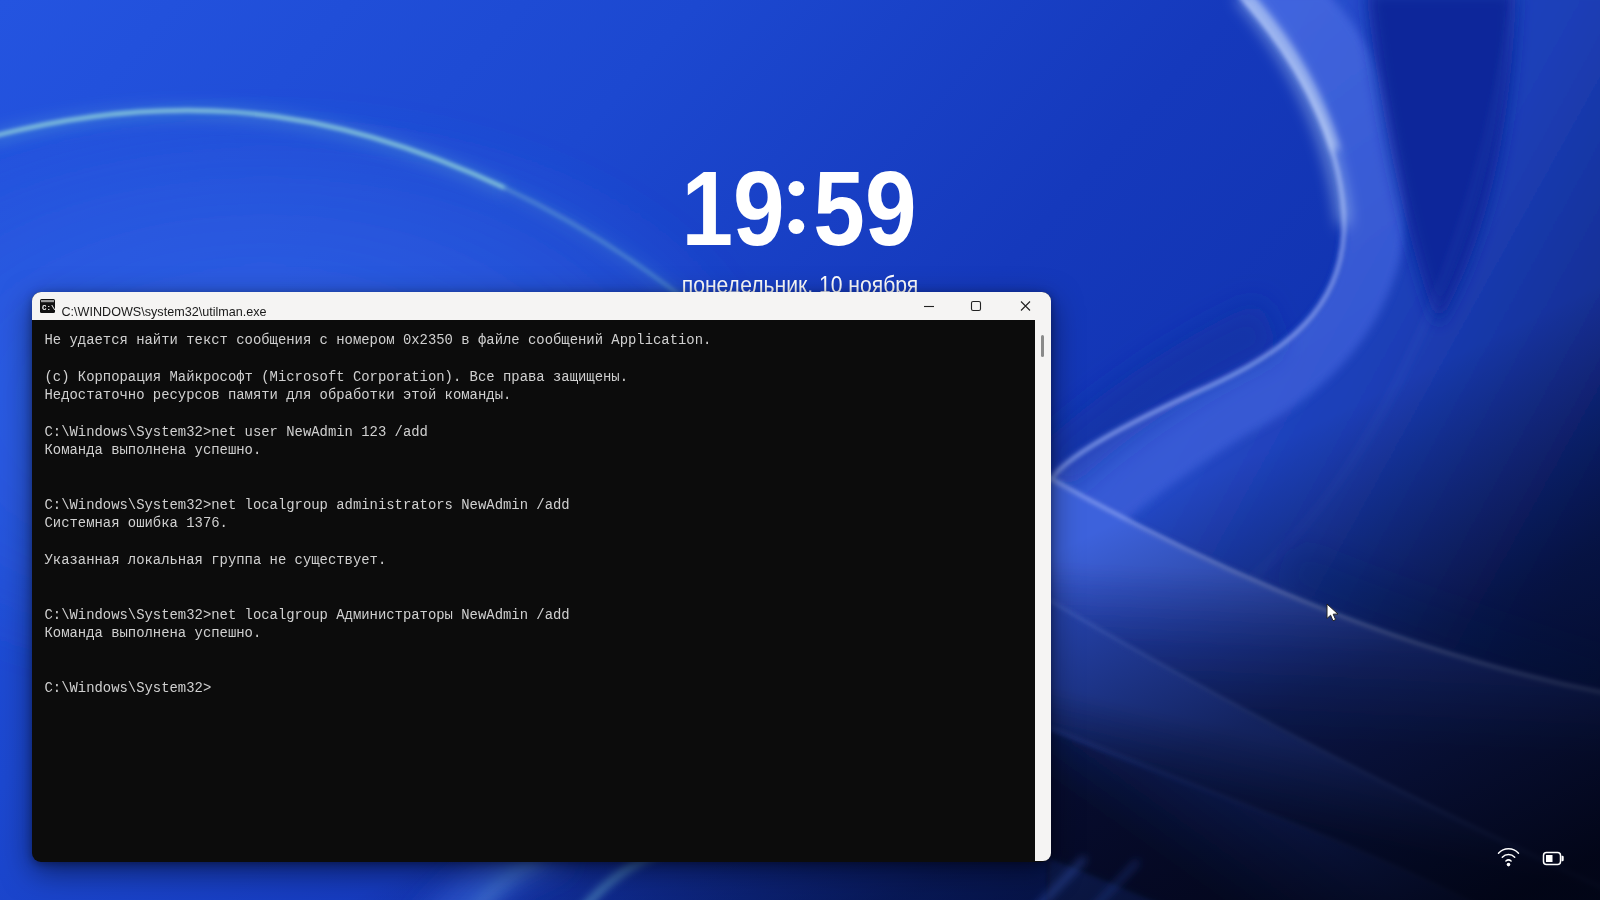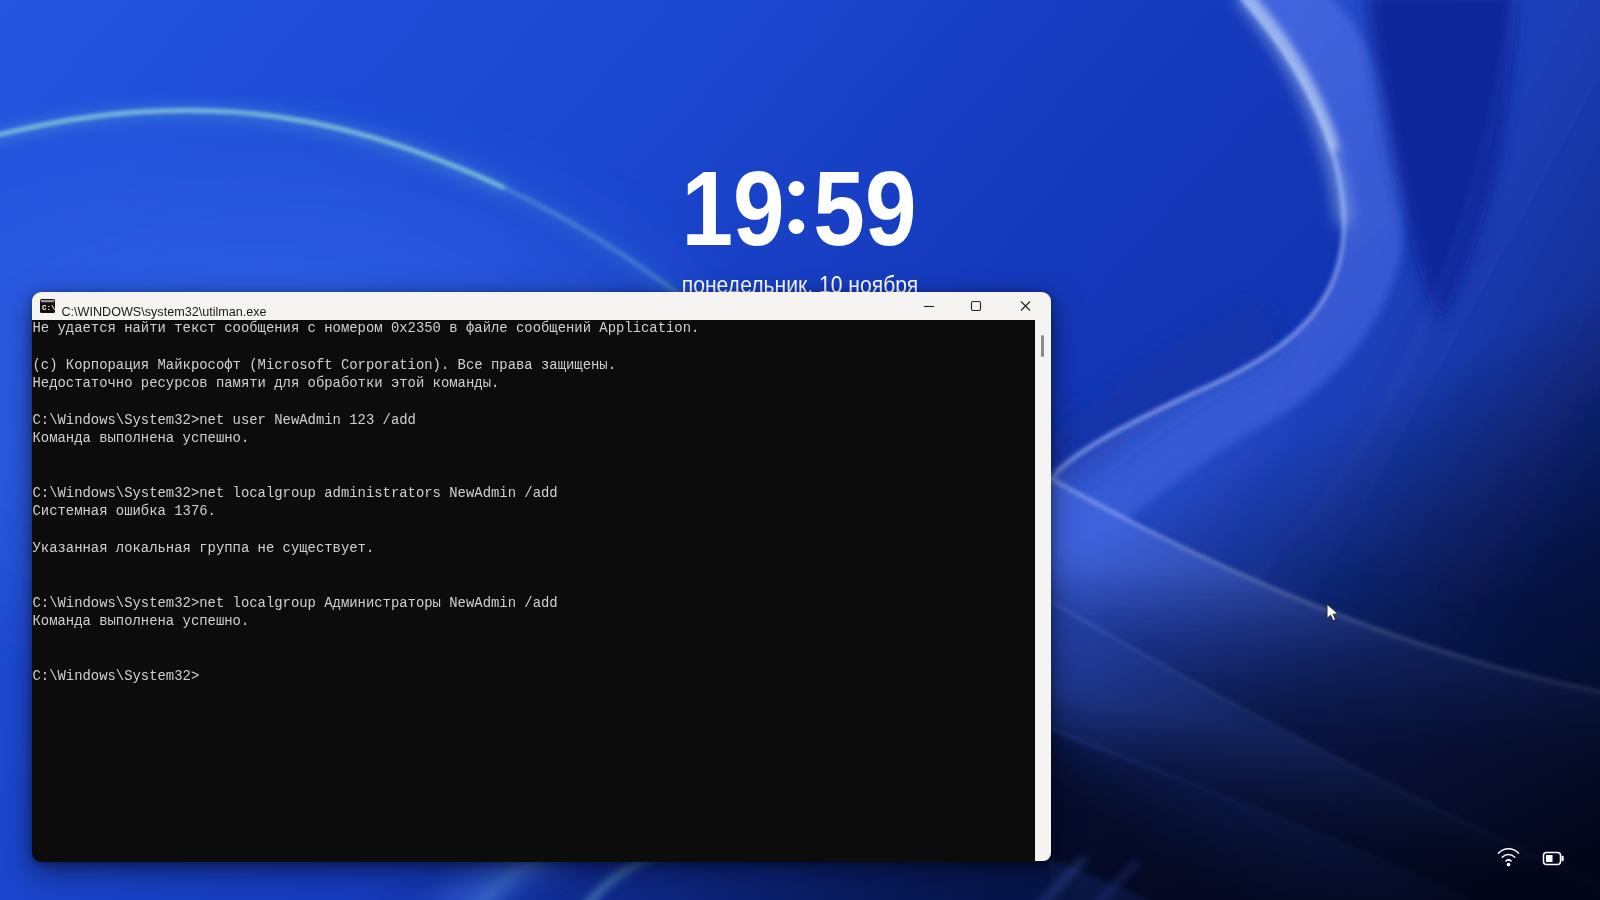--- a/index.html
+++ b/index.html
@@ -21,21 +21,21 @@
   #ttext{position:absolute;left:30px;top:0;height:28px;line-height:29px;
     font-size:12.6px;color:#191919;margin-top:6px;}
   .btn{position:absolute;top:0;width:46px;height:28px;}
   #bmin{right:99px;} #bmax{right:52px;} #bclose{right:2px;}
   #scroll{position:absolute;right:0;top:28px;width:16px;height:541px;
     background:#f5f4f3;border-radius:0 0 8px 0;}
   #thumb{position:absolute;left:6px;top:15px;width:3px;height:22px;
     background:#8a8a8a;border-radius:2px;}
   #cons{position:absolute;left:1px;top:27px;
     font-family:"Liberation Mono",monospace;font-size:13.9px;line-height:18.32px;
-    color:#d0d0d0;white-space:pre;margin:0;}
+    color:#d0d0d0;white-space:pre;margin:12px;}
   #cursor{position:absolute;left:1326px;top:603px;}
   #tray{position:absolute;left:1494px;top:840px;}
 </style>
 </head>
 <body>
 <div id="stage">
 <svg id="wall" width="1600" height="900" viewBox="0 0 1600 900">
   <defs>
     <linearGradient id="gbase" x1="0" y1="0" x2="1" y2="0.5">
       <stop offset="0" stop-color="#2454e0"></stop>

